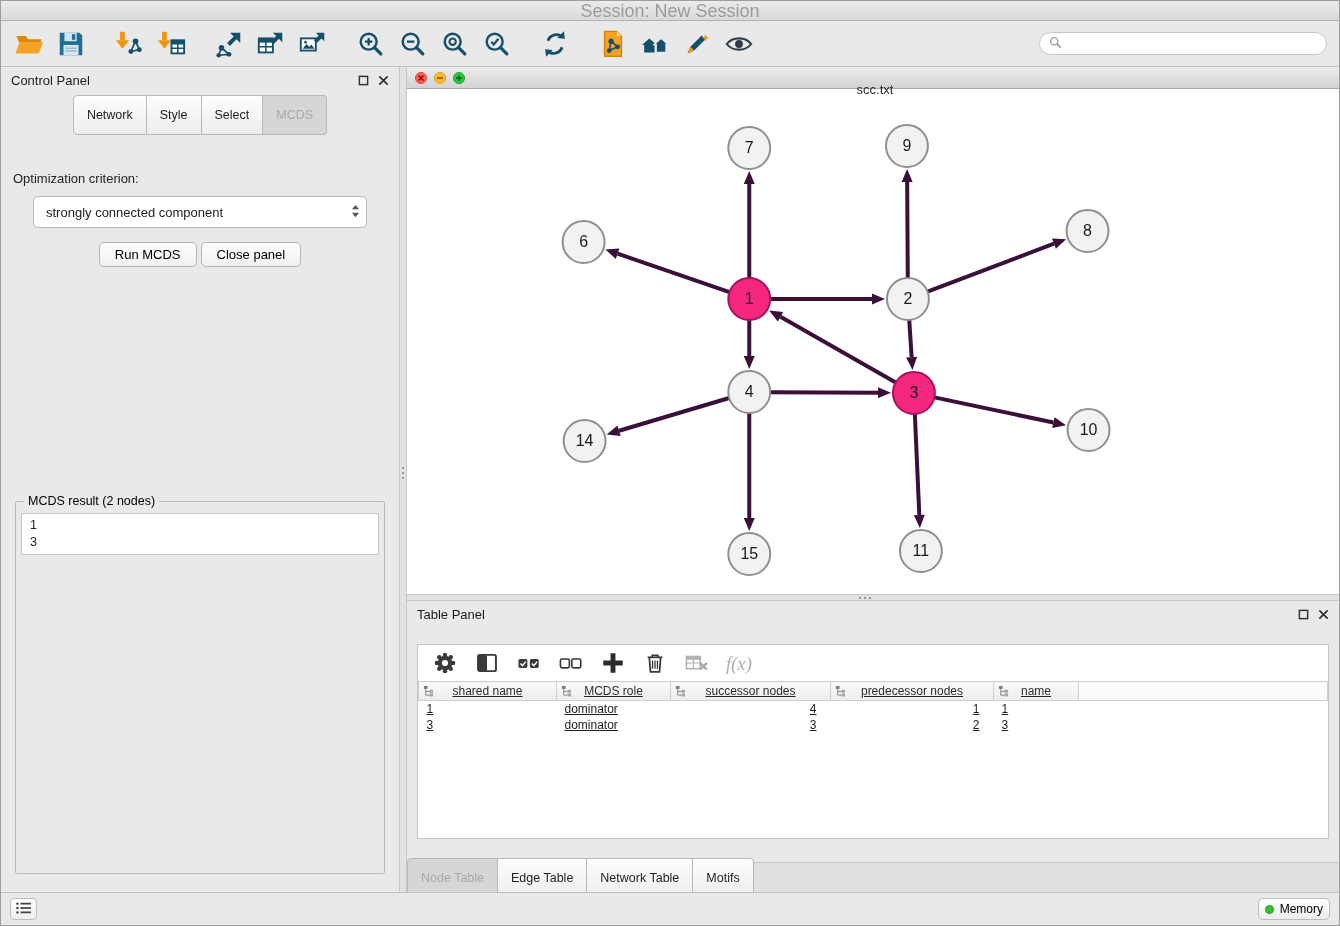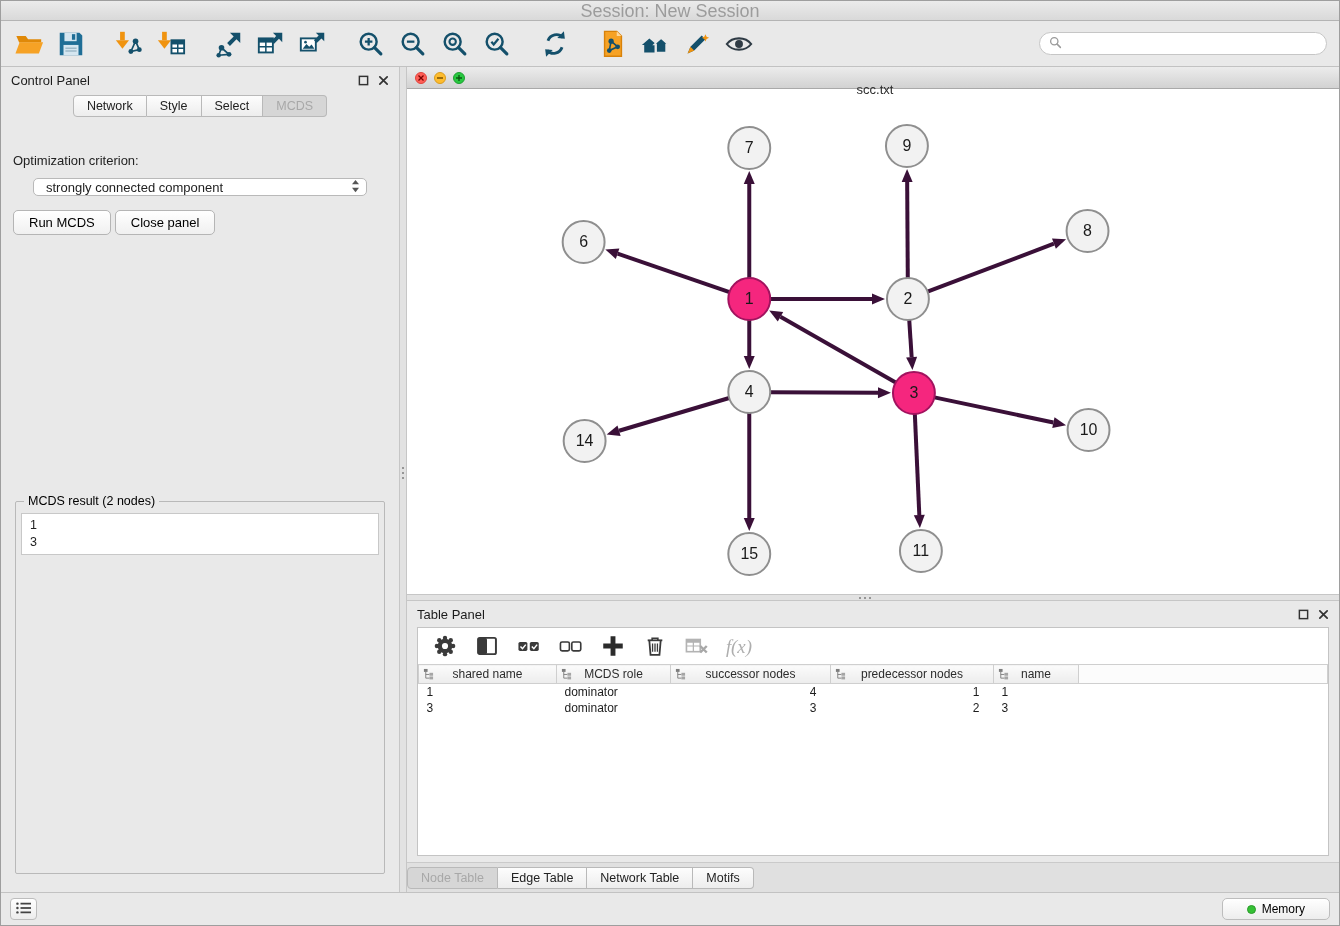--- a/index.html
+++ b/index.html
@@ -17,30 +17,30 @@
   .search-box input { border:none; outline:none; flex:1; font:12px "Liberation Sans",sans-serif; background:transparent; }
 
   .main { flex:1 1 auto; display:flex; min-height:0; }
 
   .control-panel { width:398px; flex:0 0 auto; background:#e9e9e9; display:flex; flex-direction:column; }
   .panel-header { height:26px; display:flex; align-items:center; padding:0 10px; font-size:13px; color:#1c1c1c; flex:0 0 auto; }
   .win-controls { margin-left:auto; display:flex; gap:9px; align-items:center; }
   .win-controls span { display:flex; cursor:pointer; }
 
   .seg-tabs { display:flex; justify-content:center; flex:0 0 auto; }
-  .seg-tab { padding:3px 13px; font-size:12.5px; background:linear-gradient(#fdfdfd,#ededed); border:1px solid #b9b9b9; border-left:none; cursor:pointer; color:#222; white-space:nowrap; }
+  .seg-tab { padding:12px 13px; font-size:12.5px; background:linear-gradient(#fdfdfd,#ededed); border:1px solid #b9b9b9; border-left:none; cursor:pointer; color:#222; white-space:nowrap; }
   .seg-tab:first-child { border-left:1px solid #b9b9b9; border-radius:4px 0 0 4px; }
   .seg-tab:last-child { border-radius:0 4px 4px 0; }
   .seg-tab.active { background:#d6d6d6; color:#a8a8a8; }
 
   .cp-tabs { margin-top:2px; }
   .cp-body { flex:1 1 auto; display:flex; flex-direction:column; padding:10px 12px; min-height:0; }
   .opt-label { text-align:left; font-size:13px; margin:26px 0 10px; }
-  .select-box { height:18px; background:#fff; border:1px solid #b9b9b9; border-radius:5px; display:flex; align-items:center; justify-content:space-between; padding:0 6px 0 12px; font-size:13px; margin:0 20px 14px; cursor:pointer; }
-  .cp-buttons { display:flex; gap:4px; }
+  .select-box { height:32px; background:#fff; border:1px solid #b9b9b9; border-radius:5px; display:flex; align-items:center; justify-content:space-between; padding:0 6px 0 12px; font-size:13px; margin:0 20px 14px; cursor:pointer; }
+  .cp-buttons { display:flex; justify-content:center; gap:4px; }
   .cp-buttons button { font:13px "Liberation Sans",sans-serif; padding:4px 15px; background:linear-gradient(#ffffff,#f0f0f0); border:1px solid #b5b5b5; border-radius:5px; cursor:pointer; }
   .spacer { flex:1 1 auto; }
   fieldset.result-box { border:1px solid #b9b9b9; border-radius:2px; margin:0 2px 8px; padding:5px; height:380px; display:flex; flex:0 0 auto; }
   fieldset.result-box legend { font-size:12.5px; padding:0 4px; margin-left:3px; color:#000000; }
   .result-list { flex:1; background:#fff; border:1px solid #c8c8c8; font-size:12.5px; padding:3px 8px; line-height:1.35; overflow:auto; }
 
   .splitter-v { width:8px; flex:0 0 auto; background:#e2e2e2; border-left:1px solid #c6c6c6; border-right:1px solid #c6c6c6; position:relative; cursor:col-resize; }
   .splitter-v i { position:absolute; top:400px; left:2px; width:2px; height:2px; background:#969696; box-shadow:0 5px 0 #969696, 0 10px 0 #969696; }
   .splitter-h { height:7px; flex:0 0 auto; background:#e2e2e2; border-top:1px solid #c6c6c6; border-bottom:1px solid #c6c6c6; position:relative; cursor:row-resize; }
   .splitter-h i { position:absolute; left:452px; top:2px; width:2px; height:2px; background:#969696; box-shadow:5px 0 0 #969696, 10px 0 0 #969696; }
@@ -51,38 +51,38 @@
   .traffic { display:flex; gap:7px; z-index:2; }
   .tl { width:12px; height:12px; border-radius:50%; display:flex; align-items:center; justify-content:center; cursor:pointer; }
   .tl.red { background:#ff5f57; border:1px solid #e0443e; }
   .tl.yellow { background:#febc2e; border:1px solid #d89c1f; }
   .tl.green { background:#28c840; border:1px solid #1d9f31; }
   .net-title { position:absolute; left:4px; right:0; text-align:center; font-size:13px; color:#2e2e2e;margin-top:24px; }
   .net-canvas { flex:1 1 auto; background:#ffffff; min-height:0; }
   .net-canvas svg { width:100%; height:100%; display:block; }
 
   .table-panel { flex:1 1 auto; background:#e9e9e9; display:flex; flex-direction:column; min-height:0; }
-  .tp-inner { flex:1 1 auto; margin:0 10px; background:#fff; border:1px solid #c4c4c4; display:flex; flex-direction:column; min-height:0; overflow:hidden; }
+  .tp-inner { flex:1 1 auto; margin:17px 10px; background:#fff; border:1px solid #c4c4c4; display:flex; flex-direction:column; min-height:0; overflow:hidden;text-decoration:underline; }
   .tp-toolbar { height:36px; flex:0 0 auto; display:flex; align-items:center; gap:12px; padding:0 12px; background:#fff; }
   .tpt-btn { width:30px; height:30px; display:flex; align-items:center; justify-content:center; cursor:pointer; }
   .tp-tablewrap { flex:1 1 auto; overflow:auto; }
   table { border-collapse:collapse; width:100%; table-layout:fixed; font-size:12px; }
   thead th { background:linear-gradient(#fbfbfb,#ececec); border:1px solid #cfcfcf; height:19px; font-weight:normal; font-size:12px; color:#2c2c2c; position:relative; text-align:center; padding:0 1px; overflow:hidden; white-space:nowrap; }
   thead th .th-icon { position:absolute; left:4px; top:3px; }
   thead th.filler { background:#fcfcfc; }
   #node-table th:nth-child(1){width:138px} #node-table th:nth-child(2){width:114px}
   #node-table th:nth-child(3){width:160px} #node-table th:nth-child(4){width:163px}
   #node-table th:nth-child(5){width:85px}
   tbody td { height:16px; padding:1px 8px; font-size:12px; color:#1d1d1d; white-space:nowrap; overflow:hidden; }
   tbody td.al-right { text-align:right; padding-right:14px; }
   .tp-tabs { height:30px; flex:0 0 auto; display:flex; align-items:center; justify-content:flex-start; background:#e0e0e0; border-top:1px solid #cacaca; margin-top:6px; }
 
   .statusbar { height:33px; flex:0 0 auto; background:#e9e9e9; border-top:1px solid #c2c2c2; display:flex; align-items:center; padding:0 9px; }
   .status-list-btn { width:27px; height:22px; border:1px solid #bdbdbd; border-radius:4px; background:linear-gradient(#ffffff,#ededed); display:flex; align-items:center; justify-content:center; cursor:pointer; }
-  .memory-btn { margin-left:auto; height:22px; border:1px solid #bdbdbd; border-radius:5px; background:linear-gradient(#ffffff,#ededed); display:flex; align-items:center; gap:6px; padding:0 24px; font:12px "Liberation Sans",sans-serif; cursor:pointer; }
+  .memory-btn { margin-left:auto; height:22px; border:1px solid #bdbdbd; border-radius:5px; background:linear-gradient(#ffffff,#ededed); display:flex; align-items:center; gap:6px; padding:0 6px; font:12px "Liberation Sans",sans-serif; cursor:pointer; }
   .memory-dot { width:9px; height:9px; border-radius:50%; background:#35c135; border:1px solid #2a9a2a; }
 </style>
 </head>
 <body>
 
 <div class="window">
 
   <div class="titlebar">
     <span>Session: New Session</span>
   </div>

